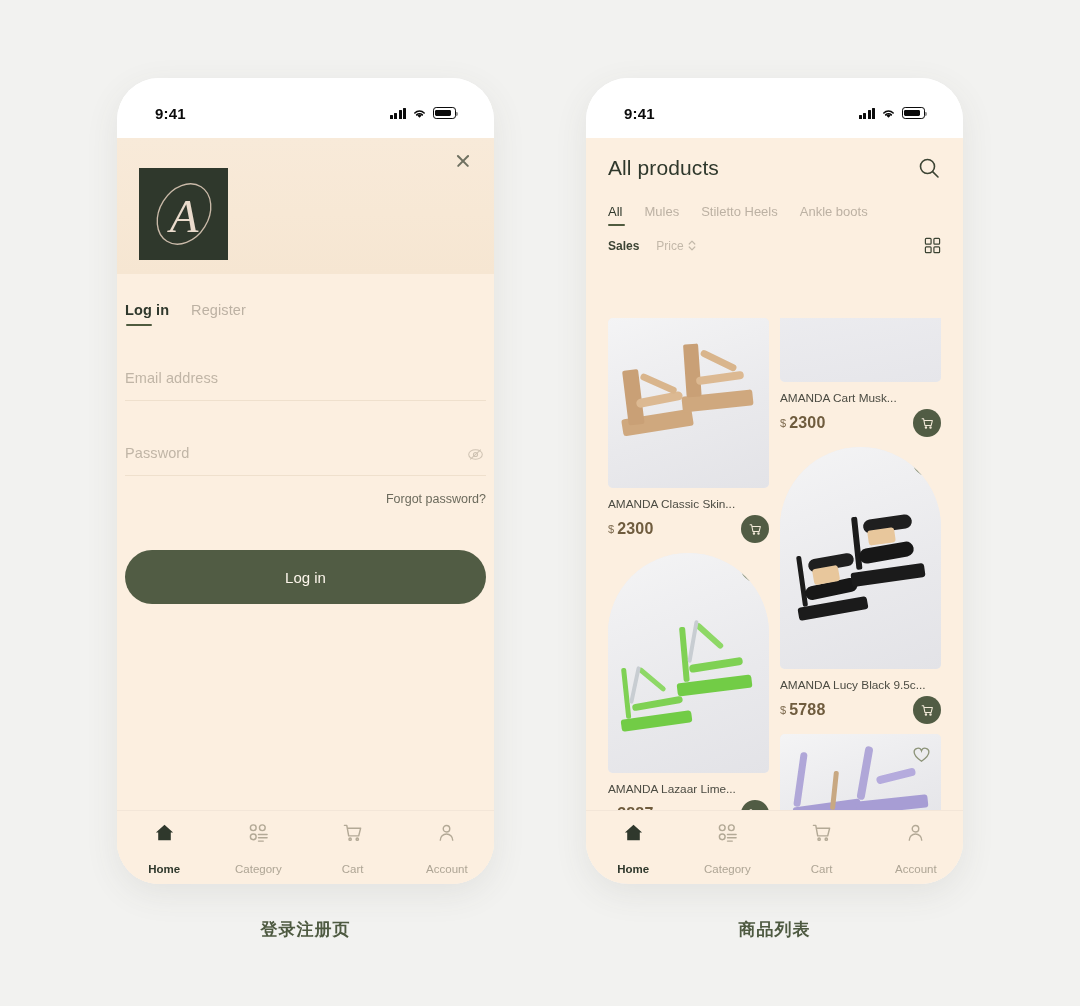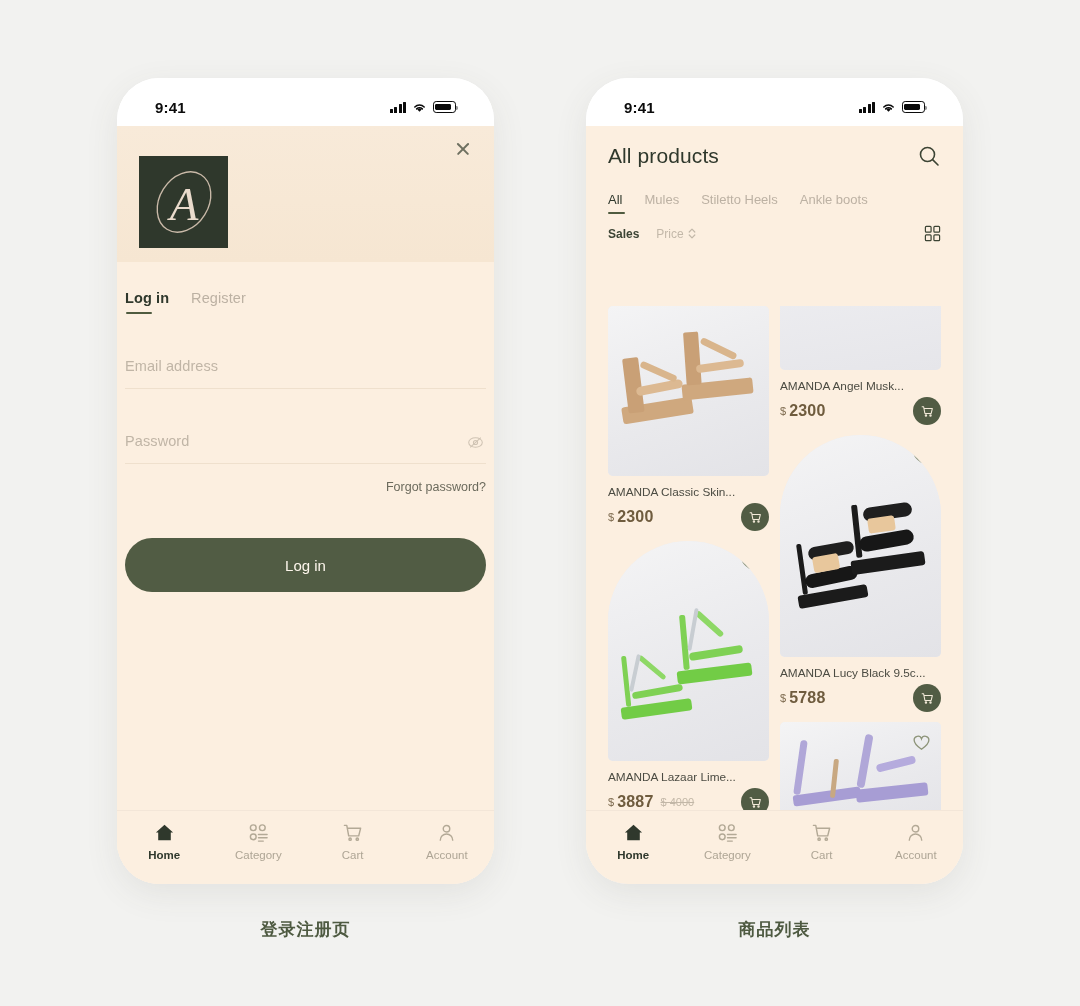--- a/index.html
+++ b/index.html
@@ -18,21 +18,21 @@
     box-shadow: 0 10px 34px rgba(80,80,70,0.09);
     overflow: hidden;
   }
   .phone-left  { left: 117px; }
   .phone-right { left: 586px; }
 
   .screen { position: absolute; inset: 0; display: flex; flex-direction: column; }
 
   
   .statusbar {
-    height: 48px; flex: none; position: relative;
+    height: 60px; flex: none; position: relative;
     background: #ffffff;
     display: flex; align-items: center; justify-content: space-between;
     padding: 10px 38px 0 38px;
   }
   .sb-time { font-size: 15px; font-weight: bold; color: #0b0b0b; letter-spacing: .2px; }
   .sb-icons { display: flex; align-items: center; gap: 6px; }
   .sig { display: flex; align-items: flex-end; gap: 1.6px; height: 11px; }
   .sig i { display: block; width: 2.8px; background: #0b0b0b; border-radius: .6px; }
   .sig i:nth-child(1){height:4px;} .sig i:nth-child(2){height:6px;}
   .sig i:nth-child(3){height:8.5px;} .sig i:nth-child(4){height:11px;}
@@ -108,21 +108,21 @@
     position: absolute; left: 0; right: 0; bottom: 0; height: 74px;
     background: #fcefe0; display: flex; align-items: flex-start;
     padding-top: 11px; z-index: 6;
   }
   .tabbar::before {
     content:''; position:absolute; left:0; right:0; top:0;
     height: 1px; background: rgba(0,0,0,0.035);
   }
   .tb-item {
     flex: 1; display: flex; flex-direction: column;
-    align-items: center; gap: 5px; cursor: pointer;
+    align-items: center; gap: 19px; cursor: pointer;
   }
   .tb-ico { height: 23px; display: flex; align-items: center; justify-content: center; }
   .tb-label { font-size: 11.5px; color: #aea595; }
   .tb-item.active .tb-label { color: #2f382c; font-weight: bold; }
 
   
   .plist-head { padding: 18px 22px 0 22px; background: #fcefe0; position: relative; z-index: 4; }
   .plist-title-row { display: flex; align-items: center; justify-content: space-between; }
   .plist-title { font-size: 21px; color: #2f382c; letter-spacing: .1px; }
   .search-ico { width: 24px; height: 24px; cursor: pointer; }
@@ -418,21 +418,21 @@
             </div>
 
             <div class="col col-right">
 
               <div class="pcard">
                 <div class="pimg flat" style="height:118px">
                   <div class="scene">
                       <div class="floor" style="background:linear-gradient(170deg,#efeff2,#e6e6ea)"></div>
                     </div>
                 </div>
-                <div class="pname">AMANDA Angel Musk...</div>
+                <div class="pname">AMANDA Cart Musk...</div>
                 <div class="prow">
                   <span class="cur">$</span>
                   <span class="price">2300</span>
                   <span class="cartbtn">
                     <svg width="14" height="14" viewBox="0 0 20 20" fill="none" stroke="#f3ead9" stroke-width="1.5" stroke-linecap="round" stroke-linejoin="round">
                       <path d="M3 4 H5.2 L7 13.5 H16 L17.6 6.5 H6"></path>
                         <circle cx="8.5" cy="16.3" r="1"></circle>
                         <circle cx="15" cy="16.3" r="1"></circle>
                     </svg>
                   </span>

